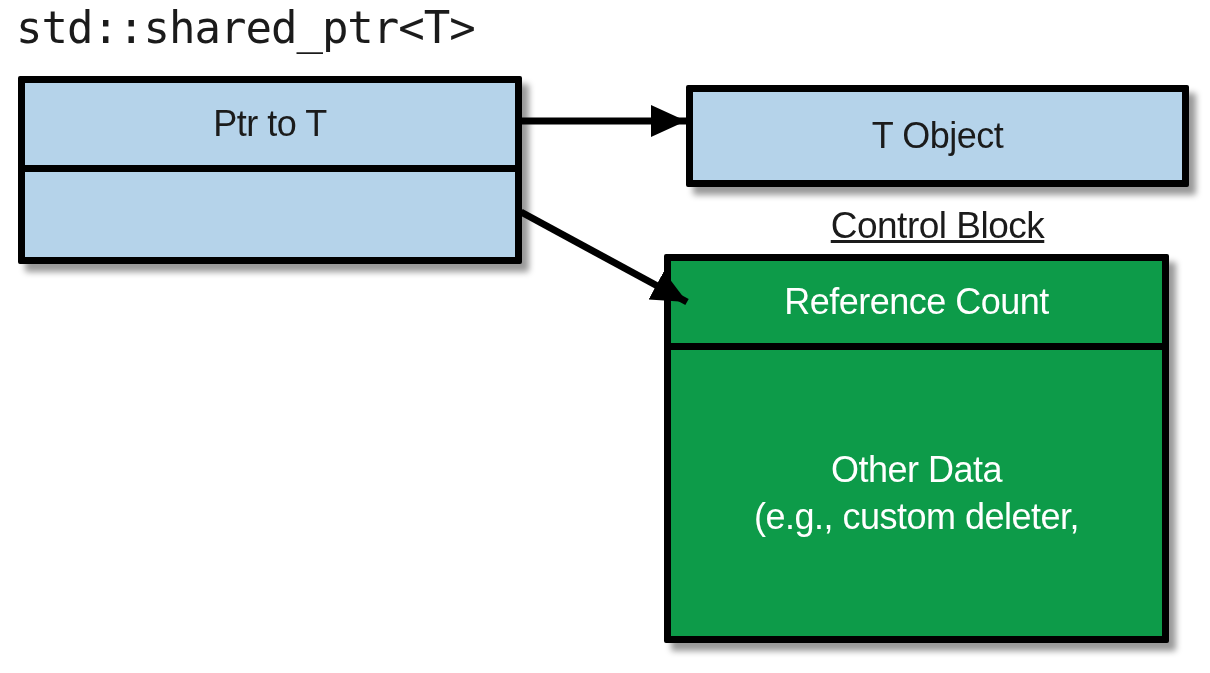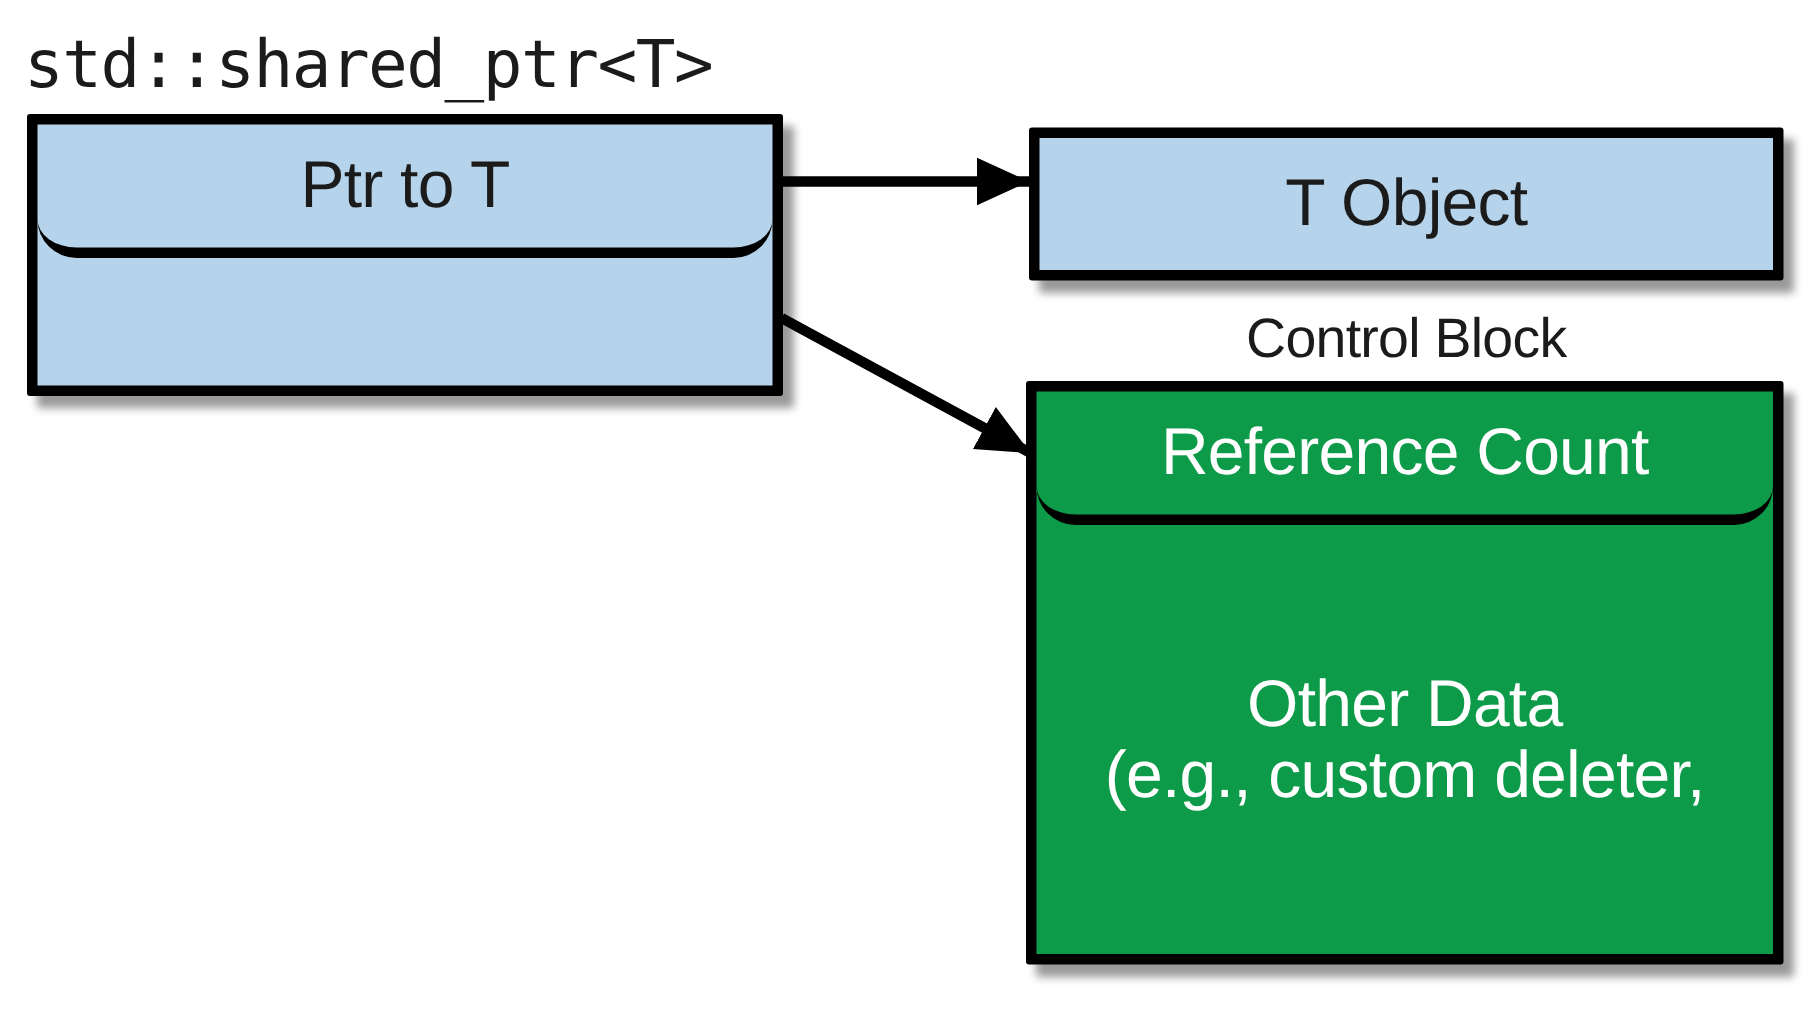--- a/index.html
+++ b/index.html
@@ -14,66 +14,65 @@
   .title {
     position: absolute;
     left: 16px;
     top: 0px;
     font-family: "DejaVu Sans Mono", monospace;
     font-size: 44px;
     line-height: 56px;
     color: #1b1b1b;
     letter-spacing: -1px;
     white-space: nowrap;
-    margin-top: 16px;
   }
   .box {
     position: absolute;
     box-sizing: border-box;
     border: 7px solid #000000;
     border-radius: 2px;
     box-shadow: 7px 8px 6px rgba(0,0,0,0.40);
     display: flex;
     flex-direction: column;
   }
   .blue  { background: #b5d3ea; }
   .green { background: #0d9b49; }
   .shared  { left: 18px;  top: 76px;  width: 504px; height: 188px; }
   .tobject { left: 686px; top: 75px;  width: 503px; height: 102px; margin-top: 10px; }
-  .cb      { left: 684px; top: 254px; width: 505px; height: 389px; justify-content: center; }
+  .cb      { left: 664px; top: 254px; width: 505px; height: 389px; justify-content: center; }
   .cell {
     box-sizing: border-box;
     display: flex;
     flex-direction: column;
     align-items: center;
     justify-content: center;
-    font-size: 44px;
+    font-size: 36px;
     line-height: 42px;
     color: #1b1b1b;
     letter-spacing: -0.5px;
     text-align: center;
     flex: 1 1 auto;
-    border-radius: 26px;
   }
   .green .cell { color: #ffffff; }
   .divider { border-bottom: 7px solid #000000; }
   .h-fixed-1 { flex: 0 0 auto; height: 89px; }
   .h-fixed-2 { flex: 0 0 auto; height: 84px; }
   .multiline .line { display: block; line-height: 47px; }
   .cb-label {
     position: absolute;
     left: 686px;
     top: 202px;
     width: 503px;
     height: 48px;
     font-size: 37px;
     line-height: 48px;
     color: #1b1b1b;
     letter-spacing: -0.5px;
     text-align: center;
+    text-decoration: underline;
   }
   .arrows {
     position: absolute;
     left: 0; top: 0;
     width: 1210px;
     height: 673px;
     pointer-events: none;
   }
 </style>
 </head>

